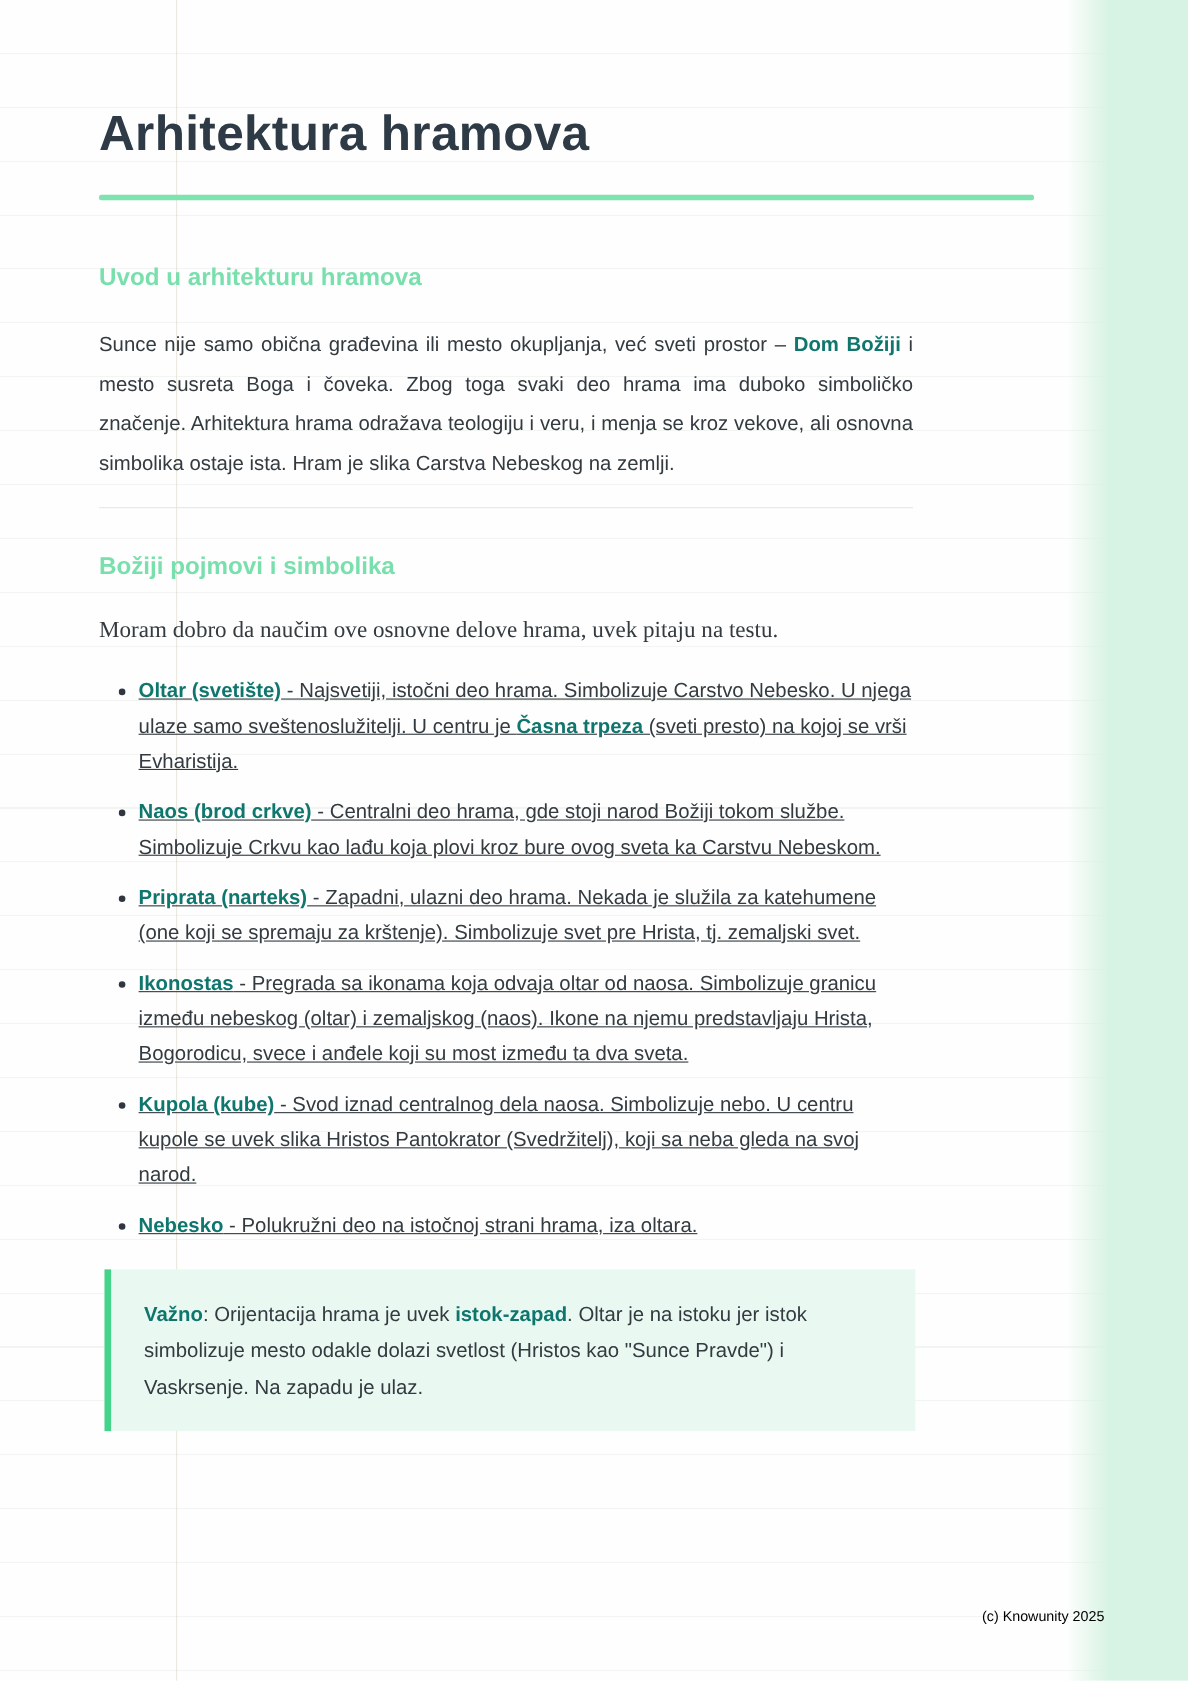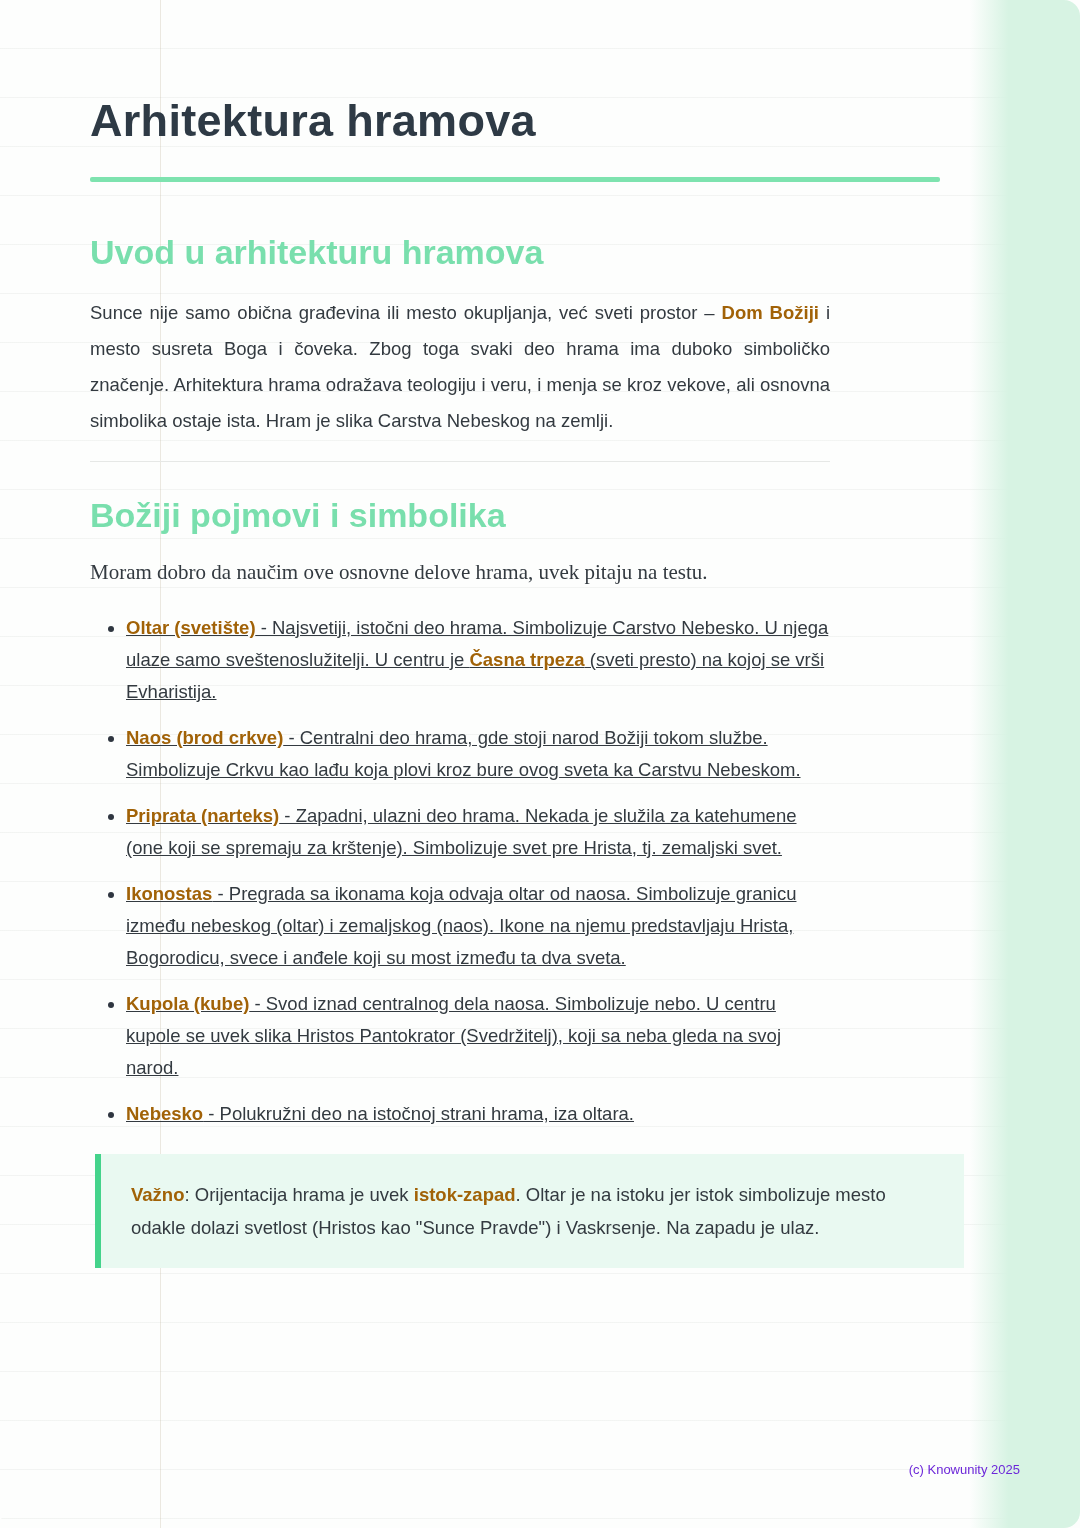--- a/index.html
+++ b/index.html
@@ -11,21 +11,20 @@
     font-family: "Liberation Sans", sans-serif;
     color: #333a40;
     overflow: hidden;
   }
   .screen {
     position: relative;
     width: 1080px;
     height: 1528px;
     background: #fdfefd;
     overflow: hidden;
-    border-radius: 16px;
   }
   
   .paper-lines {
     position: absolute;
     inset: 0;
     background: repeating-linear-gradient(
       to bottom,
       transparent 0px, transparent 48px,
       rgba(120,130,120,0.08) 48px, rgba(120,130,120,0.08) 49px
     );
@@ -63,21 +62,21 @@
   }
   .title-rule {
     margin-top: 30px;
     width: 850px;
     height: 5px;
     border-radius: 2px;
     background: var(--accent, #7ee3af);
   }
   h2.section-heading {
     margin: 55px 0 0 0;
-    font-size: 34px;
+    font-size: 22px;
     line-height: 30px;
     font-weight: 700;
     color: var(--heading, #79dfad);
   }
   h2.second { margin-top: 38px; }
   p.body-par {
     width: 740px;
     margin: 28px 0 0 0;
     font-size: 18.5px;
     line-height: 36px;
@@ -102,39 +101,39 @@
     padding-left: 36px;
     text-decoration: underline;
   }
   ul.terms li {
     font-size: 18.5px;
     line-height: 32px;
     margin-bottom: 14px;
     color: #333a40;
   }
   ul.terms li::marker { color: #2f3640; }
-  strong { font-weight: 700; color: #a16207; }
+  strong { font-weight: 700; color: #0f766e; }
   .callout {
     margin: 24px 0 0 5px;
-    width: 869px;
+    width: 737px;
     background: var(--callout-bg, #e9f9f1);
     border-left: 6px solid var(--callout-border, #44d38b);
     padding: 24px 30px;
   }
   .callout p {
     margin: 0;
     font-size: 18.5px;
     line-height: 33px;
   }
   .copyright {
     position: absolute;
     top: 1462px;
-    right: 60px;
+    right: 76px;
     font-size: 13px;
-    color: #6d28d9;
+    color: #000000;
     z-index: 3;
   }
 </style>
 </head>
 <body>
 
 <div class="screen">
   <div class="paper-lines"></div>
   <div class="margin-line"></div>
   <div class="green-band"></div>

